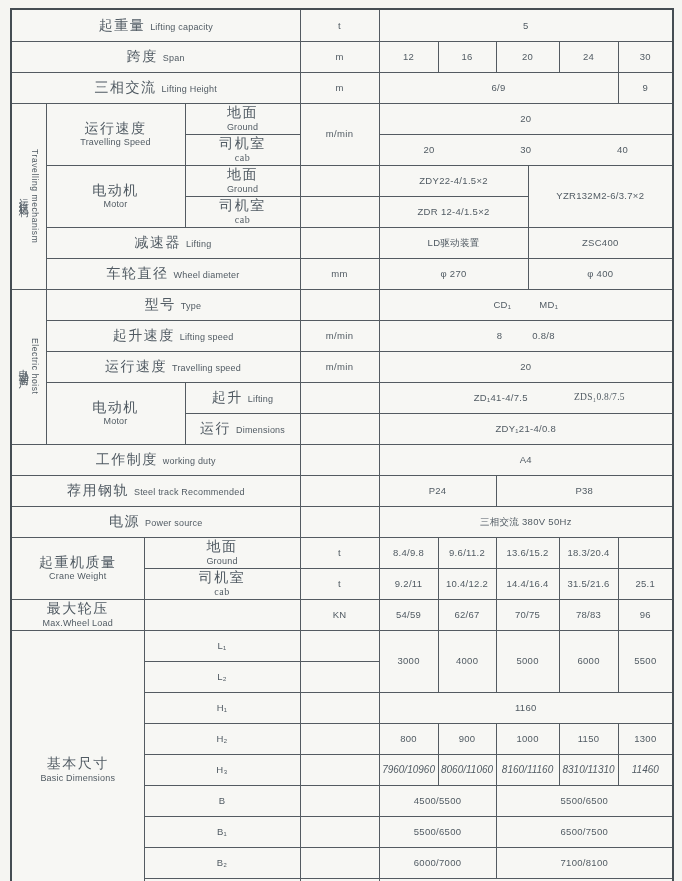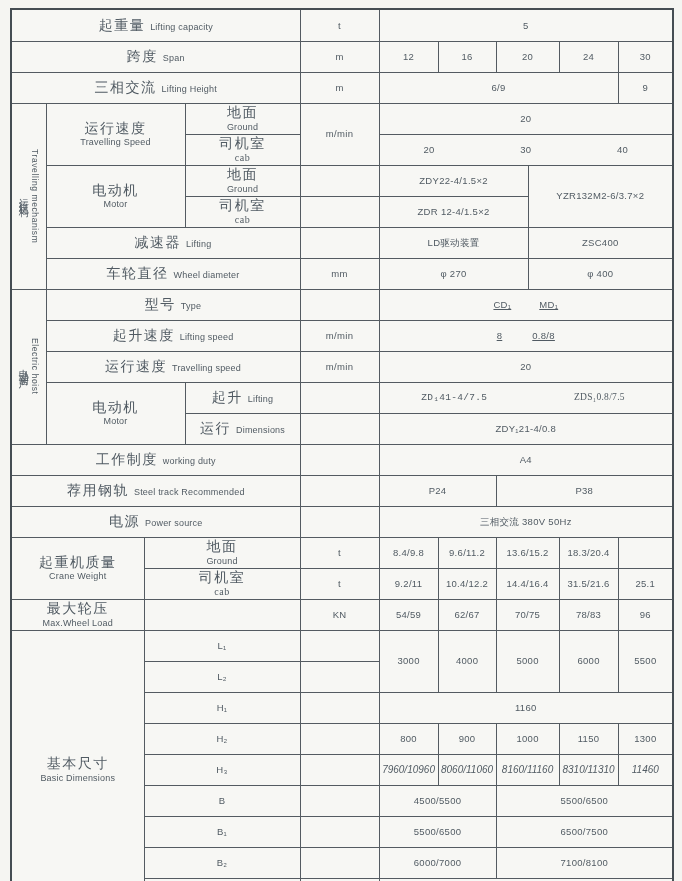--- a/index.html
+++ b/index.html
@@ -35,25 +35,25 @@
   .en{font-size:9px;letter-spacing:.2px;}
   .inline-lbl .zh{margin-right:5px;}
   .lbl2 span{display:block;line-height:1.25;}
   .cabword{display:block;font-family:"Liberation Serif","DejaVu Serif",serif;font-size:10px;letter-spacing:.5px;line-height:1;}
   .vcell{padding:0;}
   .vwrap{display:flex;flex-direction:row;align-items:center;justify-content:center;gap:1px;height:100%;}
   .vzh{writing-mode:vertical-rl;text-orientation:upright;font-size:10px;letter-spacing:3px;}
   .ven{writing-mode:vertical-rl;font-size:8.5px;letter-spacing:.6px;}
   .triple{display:flex;width:100%;}
   .triple span{flex:1;text-align:center;}
-  .pairc{display:flex;justify-content:center;align-items:flex-start;text-decoration:underline;}
+  .pairc{display:flex;justify-content:center;align-items:flex-start;}
   .pairc.g28{gap:28px;}
   .pairc.g30{gap:30px;}
   .halves{display:flex;width:100%;}
-  .halves .h-left{flex:149;text-align:center;font-family:Liberation Mono, monospace;}
+  .halves .h-left{flex:149;text-align:right;}
   .halves .h-right{flex:145;text-align:center;font-family:Liberation Serif, serif;}
   .small{font-size:10px;letter-spacing:0;font-style:italic;}
   .unit{font-size:9.5px;}
 </style>
 </head>
 <body>
 
 <table class="spec">
   <colgroup>
     <col style="width:35px">

